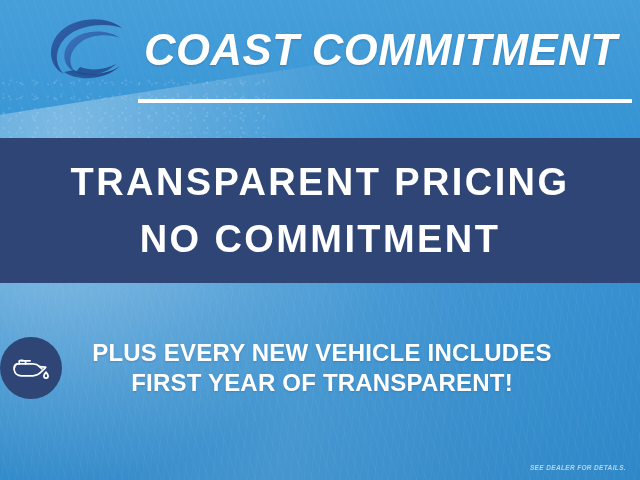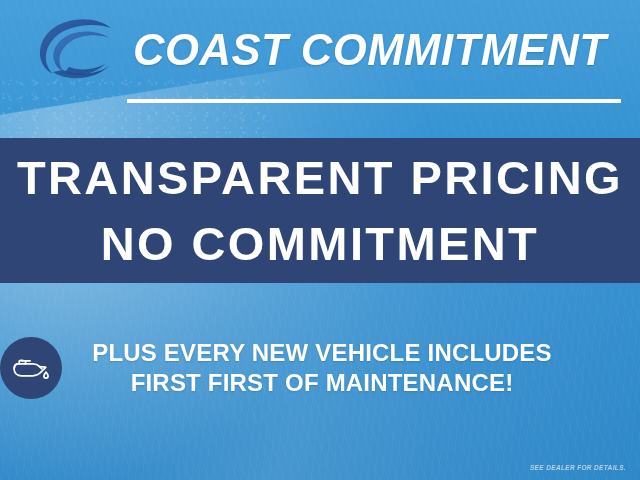--- a/index.html
+++ b/index.html
@@ -106,21 +106,21 @@
   .bg-darktop {
     position: absolute;
     left: 0; right: 0; top: 0;
     height: 30%;
     background: linear-gradient(180deg, rgba(255,255,255,0.05) 0%, rgba(255,255,255,0) 100%);
   }
 
   
   .header {
     position: absolute;
-    left: 5px; right: 0;
+    left: 16px; right: 0;
     top: 0;
     height: 138px;
   }
   .logo {
     position: absolute;
     left: 22px;
     top: 14px;
     width: 96px;
     height: 72px;
   }
@@ -157,21 +157,21 @@
     height: 145px;
     background: #2e4575;
     display: flex;
     flex-direction: column;
     align-items: center;
     justify-content: center;
   }
   .navy-line {
     color: #ffffff;
     font-family: "Liberation Sans", sans-serif;
-    font-size: 47px;
+    font-size: 38px;
     font-weight: bold;
     letter-spacing: 2.4px;
     line-height: 1.0;
     text-align: center;
     white-space: nowrap;
   }
   .navy-line.line1 { margin-bottom: 19px; }
 
   
   .promo {
@@ -281,19 +281,19 @@
           <path d="M16 12 L16 8.5"></path>
           <path d="M11.5 8.5 L21 8.5"></path>
           <path d="M31.5 15 L38 15.5"></path>
           <path d="M38.5 21 C38.5 21 36.2 23.6 36.2 25.3 C36.2 26.6 37.2 27.6 38.5 27.6
                    C39.8 27.6 40.8 26.6 40.8 25.3 C40.8 23.6 38.5 21 38.5 21 Z"></path>
         </g>
       </svg>
     </div>
     <div class="promo-text">
       <div>PLUS EVERY NEW VEHICLE INCLUDES</div>
-      <div>FIRST FIRST OF MAINTENANCE!</div>
+      <div>FIRST YEAR OF TRANSPARENT!</div>
     </div>
   </div>
 
   <div class="fineprint">SEE DEALER FOR DETAILS.</div>
 
 </div>
 
 </body></html>

